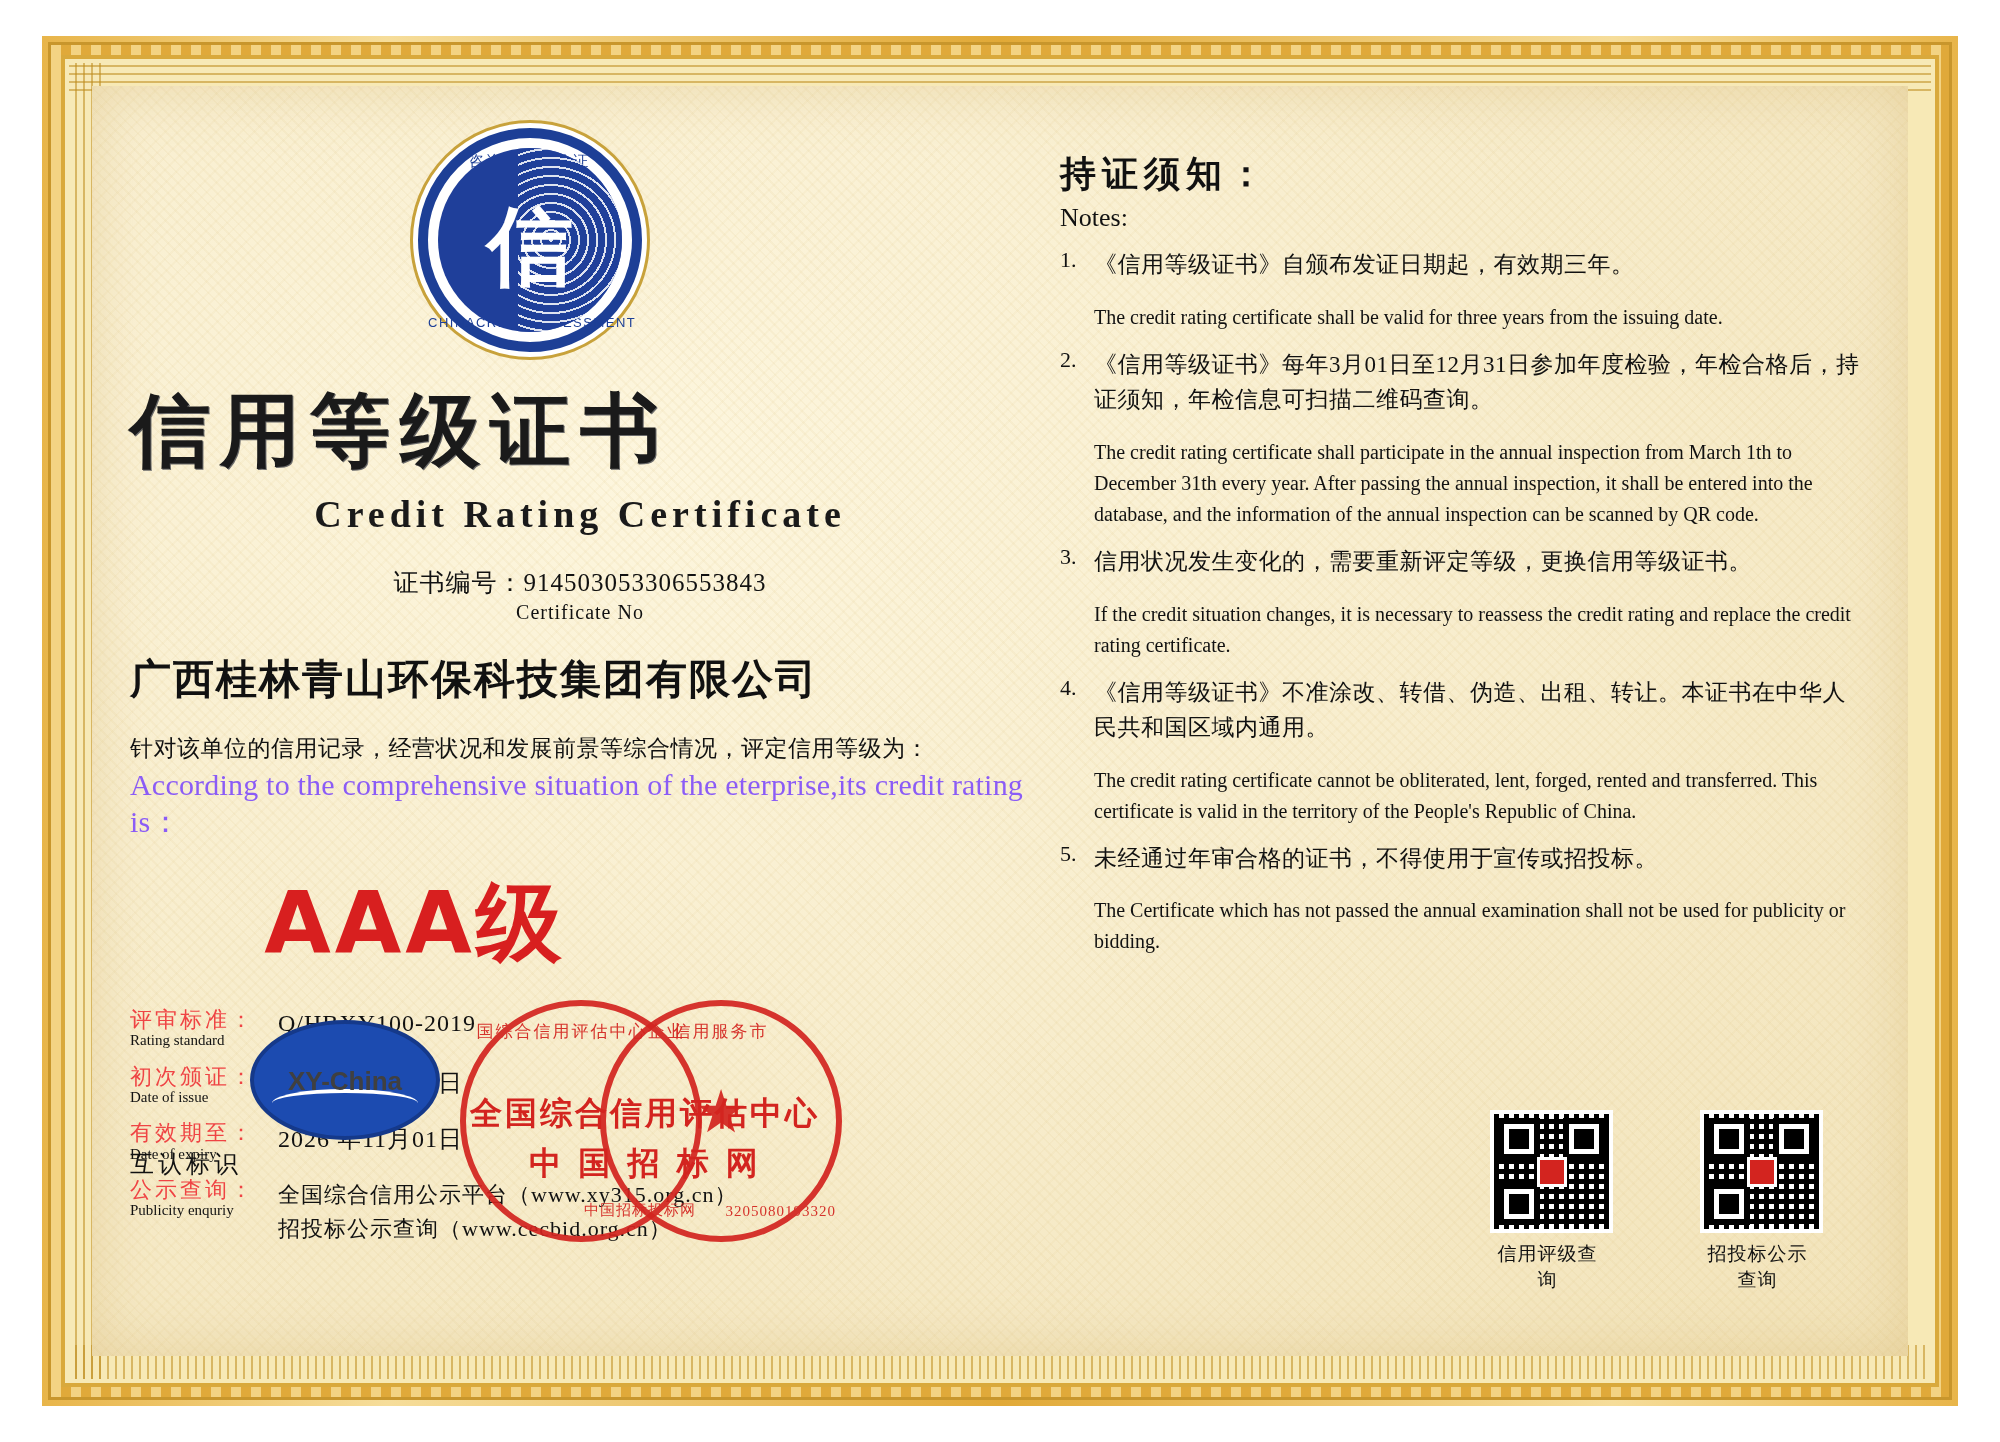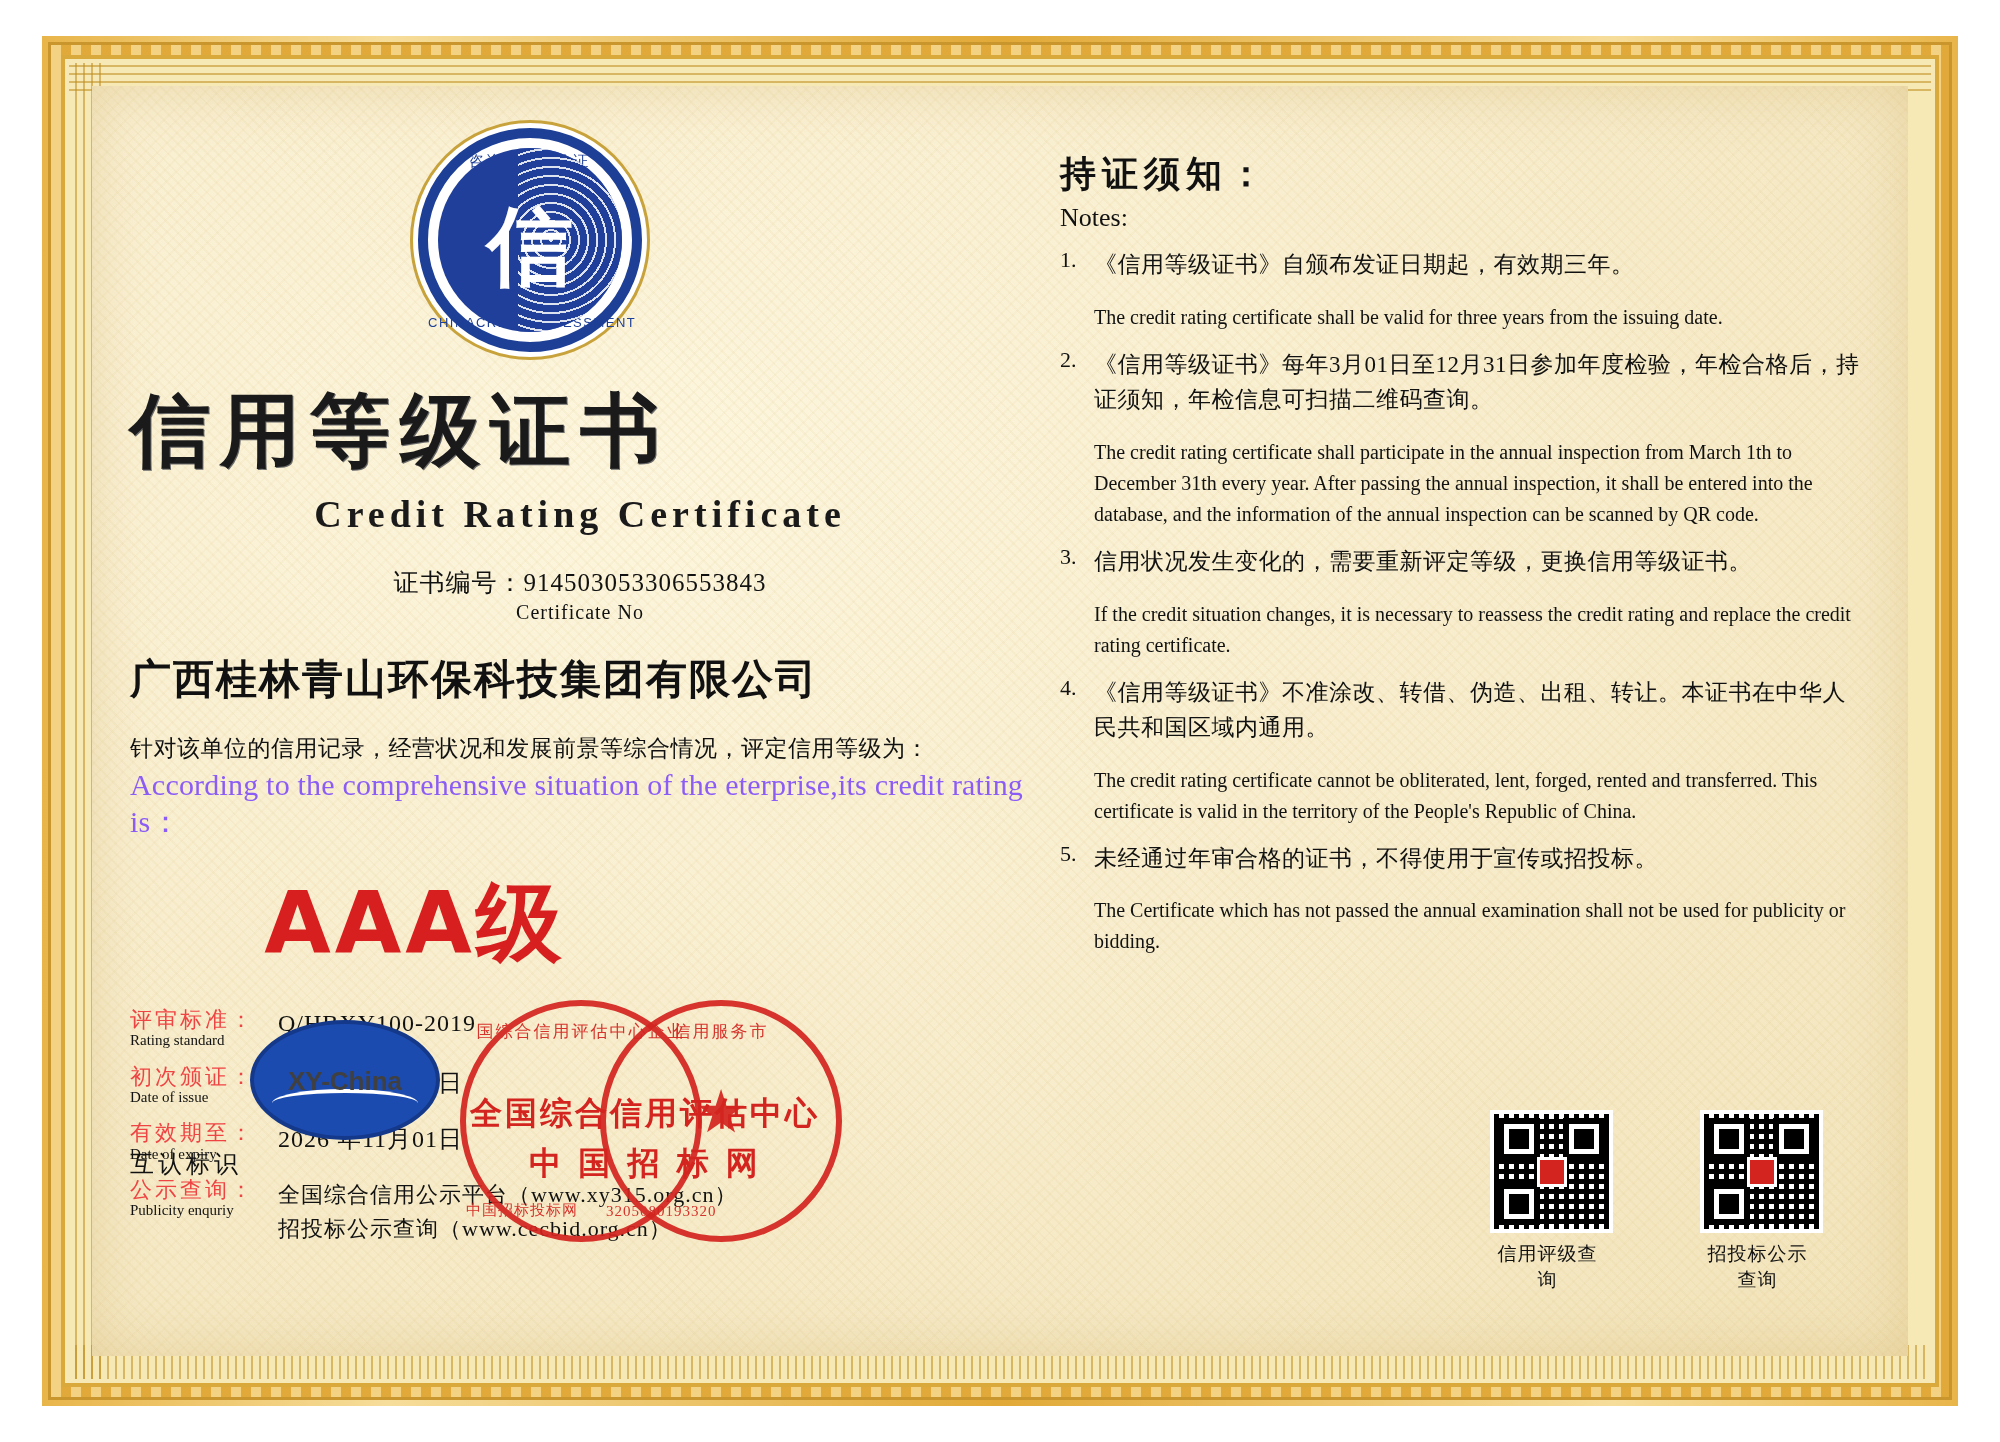--- a/index.html
+++ b/index.html
@@ -159,21 +159,21 @@
     position:absolute;width:230px;height:230px;border-radius:50%;
     border:6px solid #d3241f;color:#d3241f;opacity:.92;
   }
   .seal.s1{left:330px;top:0;}
   .seal.s2{left:470px;top:0;}
   .seal .arc{
     position:absolute;left:0;right:0;top:14px;text-align:center;font-size:17px;
     letter-spacing:2px;
   }
   .seal .arc2{
-    position:absolute;left:0;right:0;bottom:16px;text-align:left;font-size:15px;
+    position:absolute;left:0;right:0;bottom:16px;text-align:right;font-size:15px;
     letter-spacing:1px;
   }
   .seal .star{
     position:absolute;left:50%;top:46%;transform:translate(-50%,-50%);
     font-size:52px;line-height:1;
   }
   .seal-center-text{
     position:absolute;left:330px;top:92px;width:370px;text-align:center;
     color:#d3241f;font-size:32px;font-weight:700;letter-spacing:3px;
     font-family:"DejaVu Sans",sans-serif;

